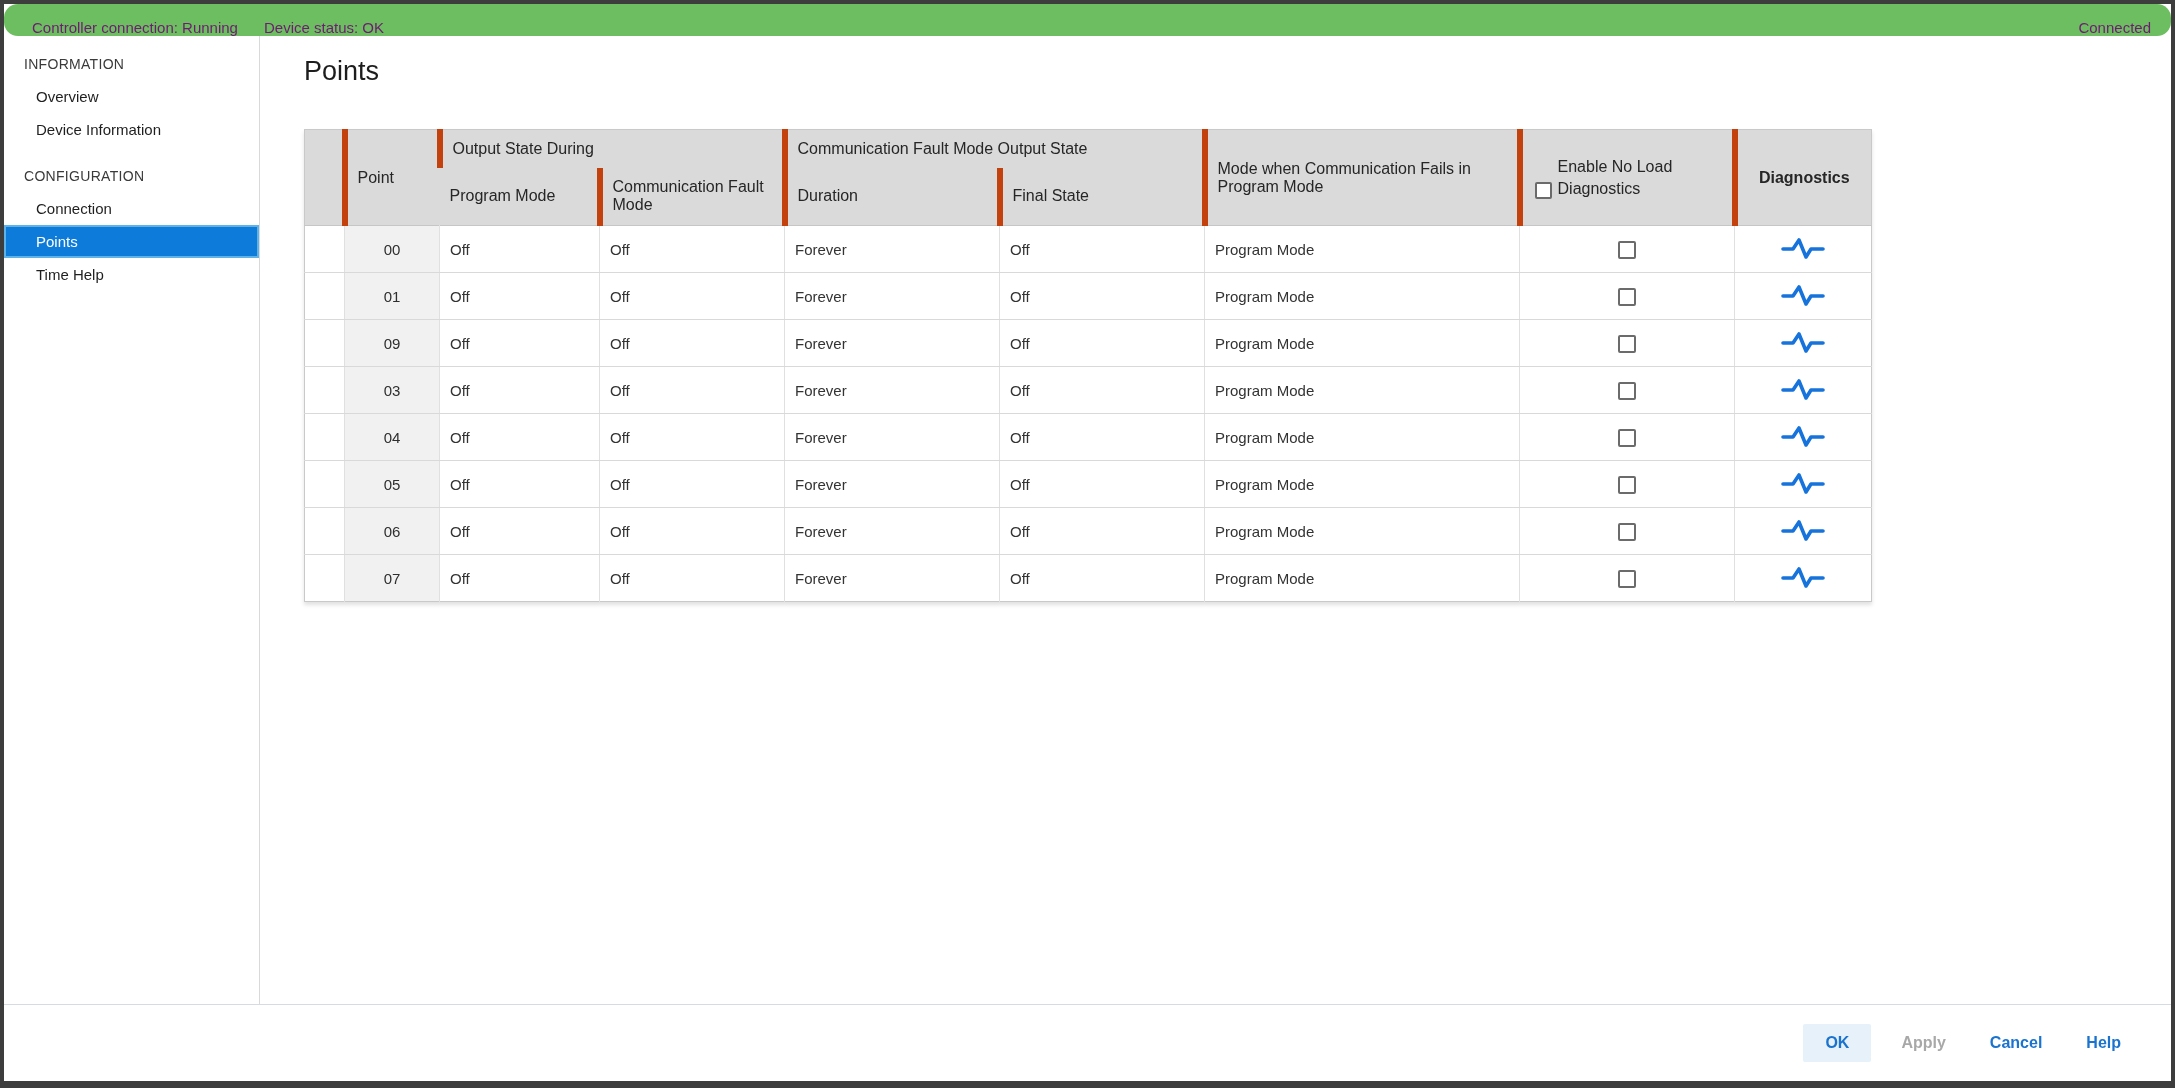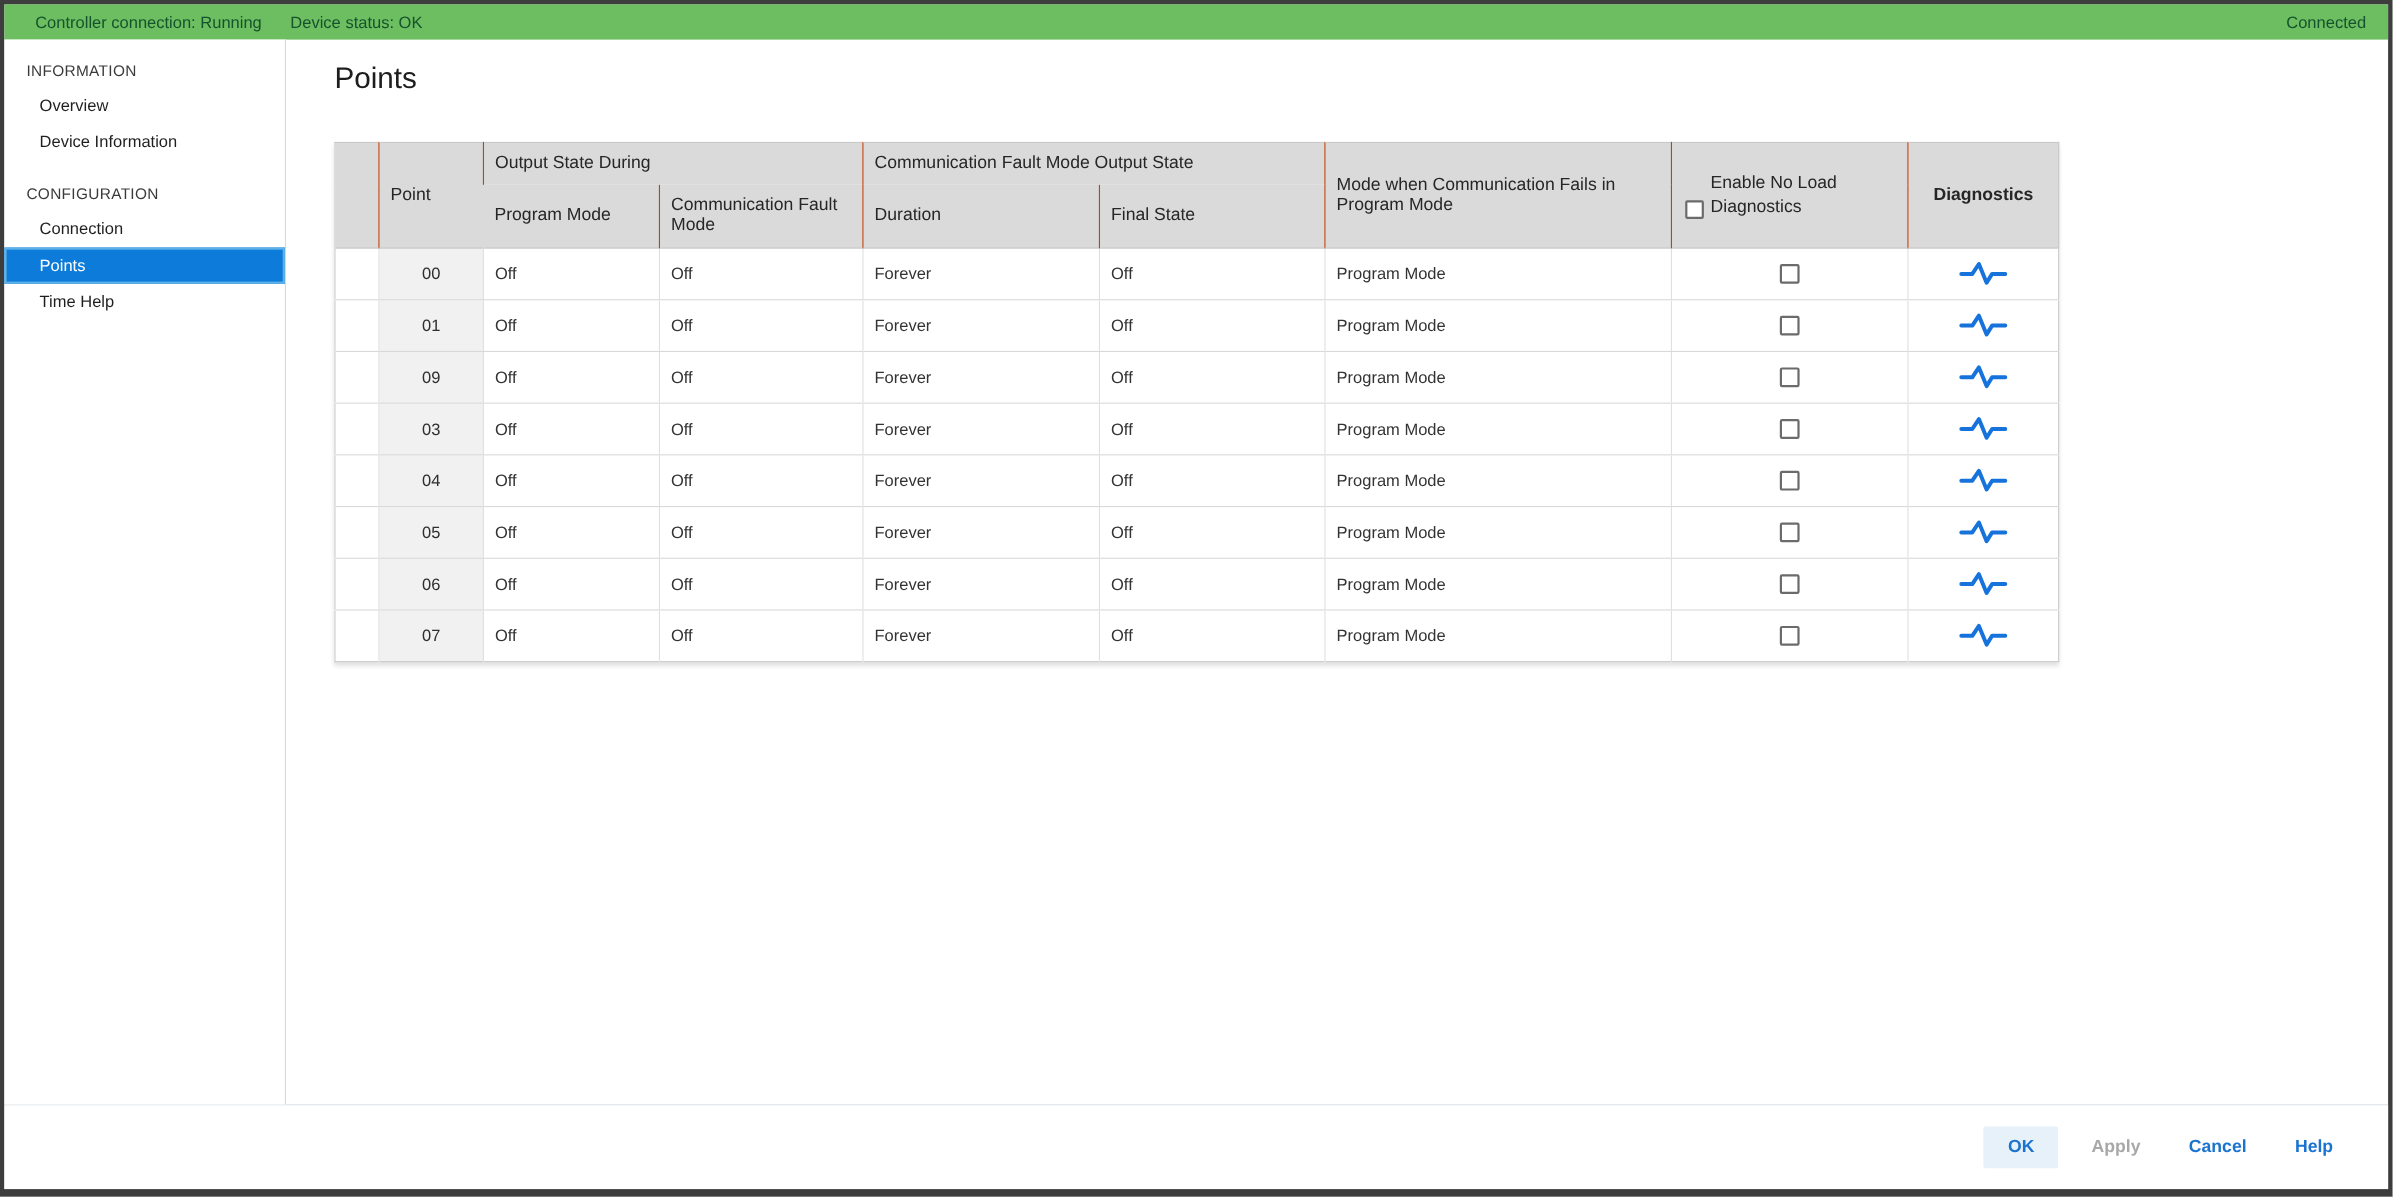--- a/index.html
+++ b/index.html
@@ -19,23 +19,23 @@
   .titlebar {
     height:106px; background:#4e5d7d; color:#ffffff;
     padding:14px 28px 0 28px; flex:0 0 auto;
   }
   .titlebar .title { font-size:30px; font-weight:bold; letter-spacing:0.2px; }
   .titlebar .subline { font-size:15px; margin-top:9px; color:#eef1f6; }
   .titlebar .subline .lbl { margin-right:8px; }
 
   
   .statusbar {
-    height:32px; background:#6dbe60; color:#14532d;
-    display:flex; align-items:center; font-size:15px;
-    padding:0 20px 0 28px; flex:0 0 auto;
+    height:32px; background:#6dbe60; color:#701a75;
+    display:flex; align-items:flex-end; font-size:15px;
+    padding:0 20px 0 28px; flex:0 0 auto;border-radius:14px;
   }
   .statusbar .seg { margin-right:26px; }
   .statusbar .spacer { flex:1; }
 
   
   .bodyarea { flex:1 1 auto; display:flex; min-height:0; border-bottom:1px solid #d5dbe2; }
 
   .sidebar {
     width:256px; flex:0 0 auto; background:#ffffff;
     border-right:1px solid #d9d9d9; padding-top:12px;
@@ -67,21 +67,21 @@
   .points-table col.c-cfm { width:185px; }
   .points-table col.c-dur { width:215px; }
   .points-table col.c-fs { width:205px; }
   .points-table col.c-mode { width:315px; }
   .points-table col.c-enl { width:215px; }
   .points-table col.c-diag { width:137px; }
 
   thead th {
     background:#dadada; font-weight:400; color:#262626;
     text-align:left; padding:4px 10px; font-size:16px;
-    border-left:1px solid #c2410c; vertical-align:middle;
+    border-left:6px solid #c2410c; vertical-align:middle;
   }
   thead th:first-child { border-left:none; }
   thead tr.group-row th { height:38px; }
   thead tr.sub-row th { height:58px; }
   thead th.center { text-align:center;font-weight:bold; }
   thead { border-bottom:1px solid #c6c6c6; }
 
   .enl-head { display:flex; align-items:flex-end; gap:6px; padding-left:2px; }
   .enl-head .txt { line-height:1.35; }
 

